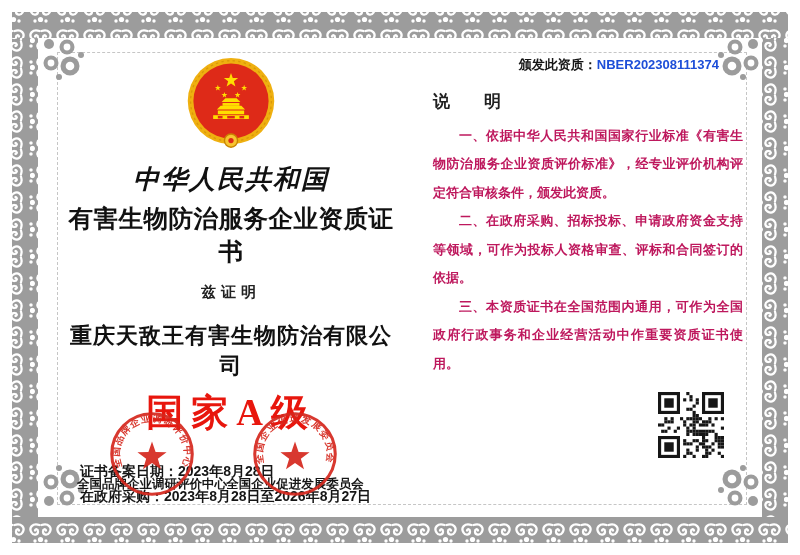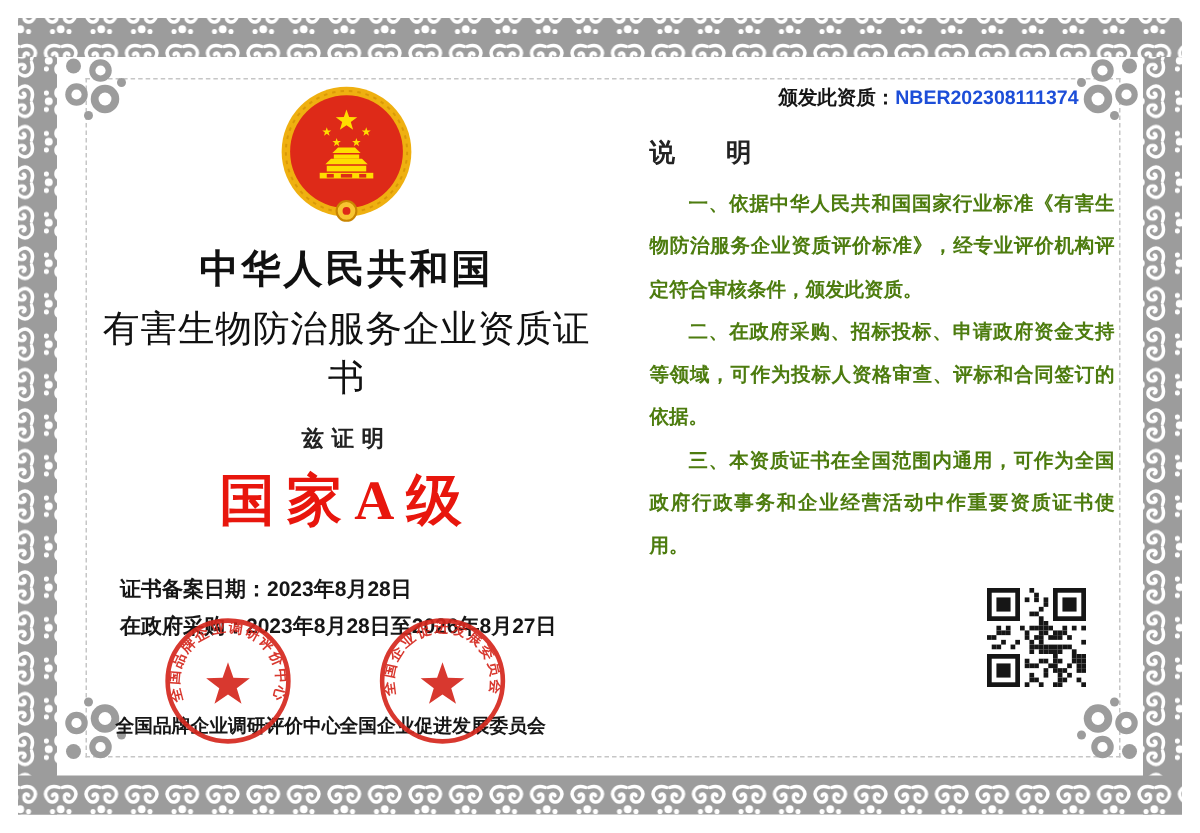--- a/index.html
+++ b/index.html
@@ -14,41 +14,41 @@
   }
   .corner{position:absolute;width:46px;height:46px;}
   .c-tl{left:40px;top:36px;}
   .c-tr{left:716px;top:36px;transform:scaleX(-1);}
   .c-bl{left:40px;top:463px;transform:scaleY(-1);}
   .c-br{left:716px;top:463px;transform:scale(-1,-1);}
 
   
   .left-col{position:absolute;left:60px;top:54px;width:342px;text-align:center;}
   .emblem{display:block;margin:0 auto;width:94px;height:98px;}
-  .country{font-size:26px;font-weight:900;letter-spacing:2px;margin-top:10px;color:#111;}
-  .cert-title{font-size:24.5px;font-weight:400;letter-spacing:0.5px;margin-top:5px;color:#111;}
+  .country{font-size:26px;font-weight:900;letter-spacing:2px;margin-top:10px;color:#111;font-style:italic;}
+  .cert-title{font-size:24.5px;font-weight:700;letter-spacing:0.5px;margin-top:5px;color:#111;}
   .hereby{font-size:15px;font-weight:600;letter-spacing:5px;margin-top:15px;color:#222;}
   .company{font-size:22px;font-weight:800;letter-spacing:1px;margin-top:19px;color:#111;}
   .grade{font-family:"Liberation Serif",serif;font-size:37px;font-weight:900;
          letter-spacing:8px;color:#e8160d;margin-top:7px;}
   .dates{text-align:left;margin:21px 0 0 20px;font-size:14px;font-weight:700;line-height:1.75;color:#161616;}
 
   
   .seal{position:absolute;width:160px;text-align:center;}
   .seal-1{left:72px;top:408px;}
   .seal-2{left:215px;top:408px;}
   .seal svg{width:92px;height:92px;display:block;margin:0 auto;position:relative;z-index:2;opacity:.92;}
   .seal-label{position:relative;z-index:1;font-size:12.5px;font-weight:700;margin-top:-24px;color:#161616;white-space:nowrap;}
 
   
   .right-col{position:absolute;left:433px;top:56px;width:310px;}
   .cert-no{text-align:right;padding-right:24px;font-size:13px;font-weight:700;color:#161616;}
   .cert-no .num{color:#1d4ed8;}
   .notes-heading{font-size:17px;font-weight:600;margin-top:16px;color:#222;}
-  .notes{margin-top:9px;font-size:13px;font-weight:600;line-height:2.19;text-align:justify;color:#4d7c0f;}
+  .notes{margin-top:9px;font-size:13px;font-weight:600;line-height:2.19;text-align:justify;color:#be185d;}
   .notes p{margin:0;text-indent:2em;}
   .qr{display:block;width:66px;height:66px;margin:14px 19px 0 auto;}
 </style>
 </head>
 <body>
 
 <div class="page">
 
   <svg class="frame-svg" width="800" height="555" aria-hidden="true">
     <defs>
@@ -167,20 +167,21 @@
         <rect x="36" y="63.8" width="5" height="2.6"></rect>
         <rect x="59" y="63.8" width="5" height="2.6"></rect>
       </g>
       <circle cx="50" cy="90" r="7" fill="#F7C531" stroke="#C98500" stroke-width="1.5"></circle>
       <circle cx="50" cy="90" r="2.8" fill="#DE2A18"></circle>
     </svg>
 
     <div class="country">中华人民共和国</div>
     <div class="cert-title">有害生物防治服务企业资质证书</div>
     <div class="hereby">兹证明</div>
+    <div class="company">重庆天敌王有害生物防治有限公司</div>
     <div class="grade">国家A级</div>
 
     <div class="dates">
       <div><span>证书备案日期：</span><span>2023年8月28日</span></div>
       <div><span>在政府采购：</span><span>2023年8月28日至2026年8月27日</span></div>
     </div>
   </div>
 
   <div class="seal seal-1">
     <svg viewBox="0 0 96 96" aria-hidden="true">

